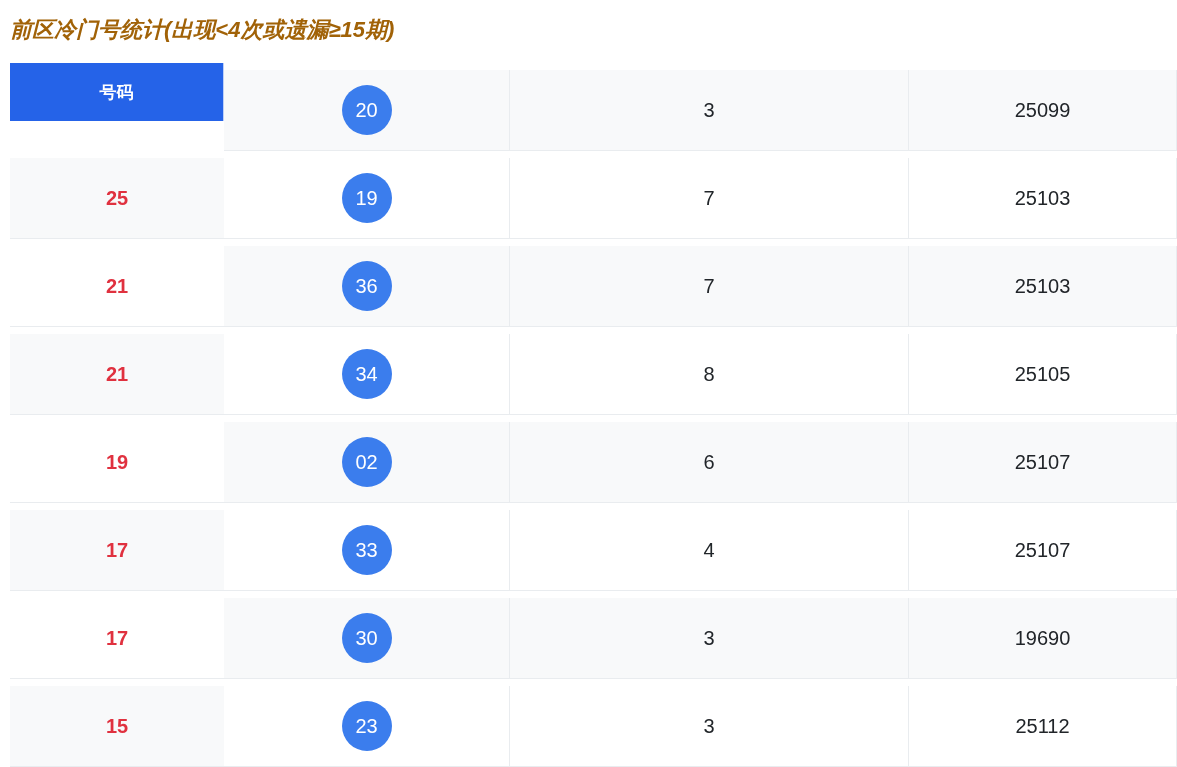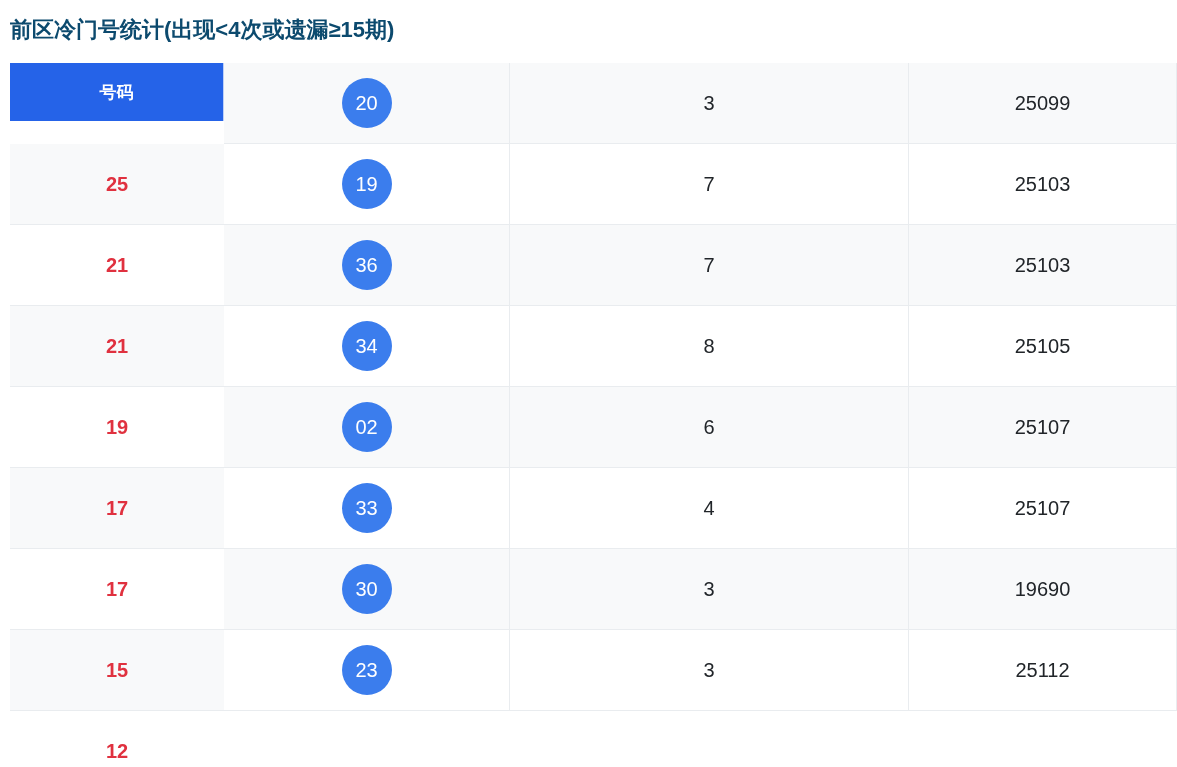--- a/index.html
+++ b/index.html
@@ -7,22 +7,23 @@
     width: 1177px; height: 767px;
     overflow: hidden;
     background: #ffffff;
     font-family: "Liberation Sans", "DejaVu Sans", sans-serif;
   }
   .page { padding: 15px 0 0 10px; }
   .page-title {
     font-size: 22px;
     line-height: 30px;
     font-weight: bold;
-    color: #0c4a6e;
+    color: #a16207;
     margin-bottom: 18px;
+    font-style: italic;
   }
   .stats-table {
     display: grid;
     grid-template-columns: 214px 286px 399px 1fr;
     width: 100%;
   }
   .cell {
     display: flex;
     align-items: center;
     justify-content: center;
@@ -36,20 +37,21 @@
     border-right: 1px solid rgba(255,255,255,0.7);
   }
   .th:nth-child(4n) { border-right: none; }
   .td {
     height: 81px;
     font-size: 20px;
     color: #212529;
     background: #ffffff;
     border-right: 1px solid #e9ecef;
     border-bottom: 1px solid #e9ecef;
+    margin-top: 7px;
   }
   .td.last-col { border-right: none; }
   .row-odd .td { background: #f8f9fa; }
   .num-badge {
     width: 50px;
     height: 50px;
     border-radius: 50%;
     background: #3b7ded;
     color: #ffffff;
     font-size: 20px;

